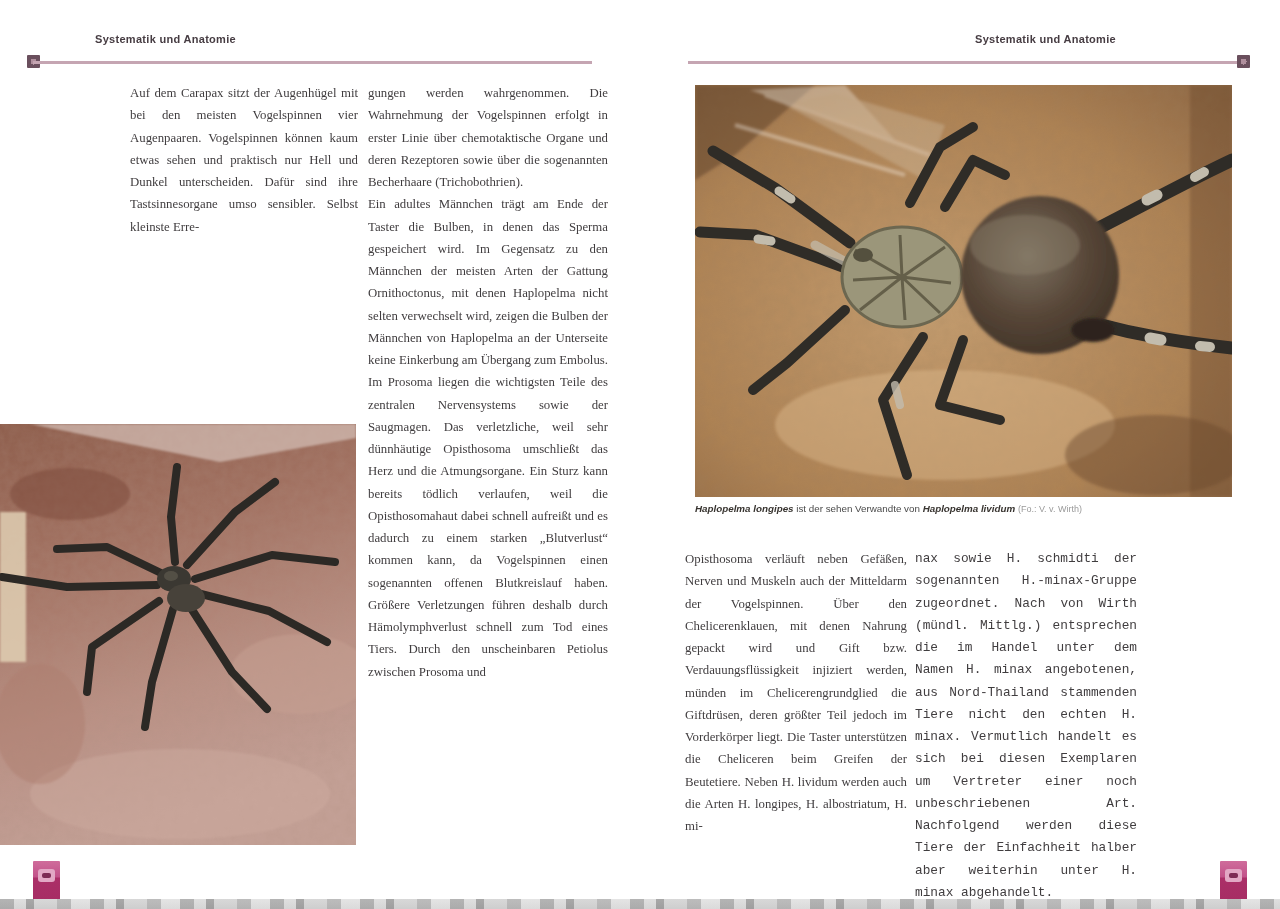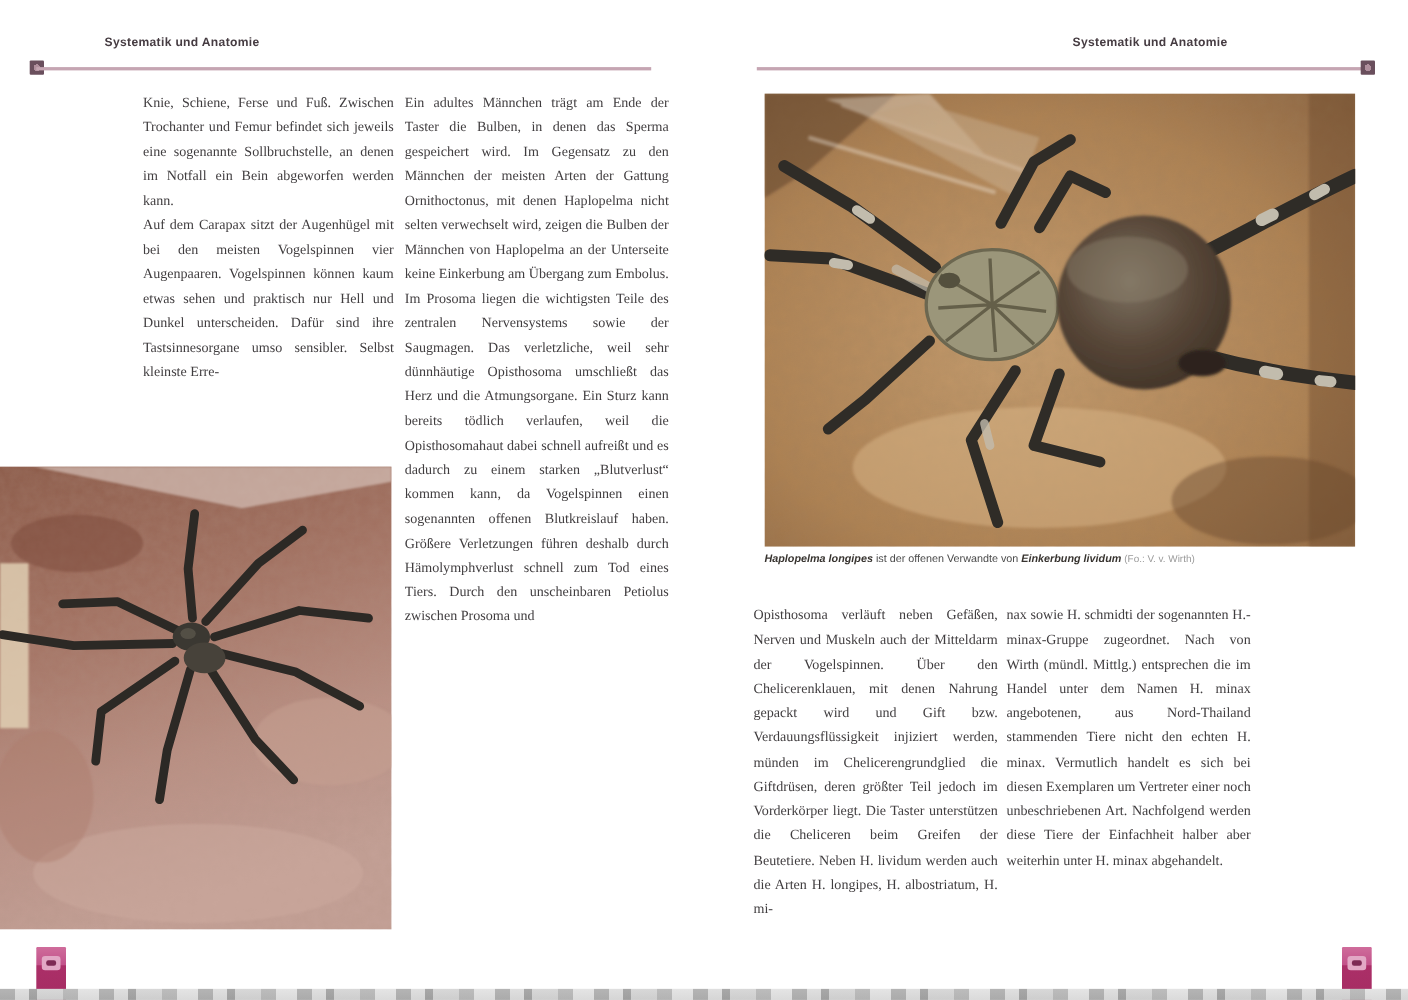--- a/index.html
+++ b/index.html
@@ -66,21 +66,20 @@
   }
 </style>
 </head>
 <body>
 
 <div class="abs runhead" style="left:95px;top:33px;width:190px;">Systematik und Anatomie</div>
 <div class="abs corner-sq" style="left:27px;top:55px;"></div>
 <div class="abs rule" style="left:33px;top:61px;width:559px;"></div>
 
 <div class="abs bodycol" style="left:130px;top:82px;width:228px;">
-  <p>Knie, Schiene, Ferse und Fuß. Zwischen Trochanter und Femur befindet sich jeweils eine sogenannte Sollbruchstelle, an denen im Notfall ein Bein abgeworfen werden kann.</p>
   <p>Auf dem Carapax sitzt der Augenhügel mit bei den meisten Vogelspinnen vier Augenpaaren. Vogelspinnen können kaum etwas sehen und praktisch nur Hell und Dunkel unterscheiden. Dafür sind ihre Tastsinnesorgane umso sensibler. Selbst kleinste Erre-</p>
 </div>
 
 <div class="abs caption" style="left:128px;top:402px;margin-top:40px;">
   <span class="sp">Haplopelma minax</span>
   <span class="credit">(Fo.: V. v. Wirth)</span>
 </div>
 
 <svg class="abs photo" style="left:0;top:424px;" width="356" height="421" viewBox="0 0 356 421">
   <defs>
@@ -122,20 +121,21 @@
     </g>
     <g>
       <ellipse cx="-3" cy="-8" rx="17" ry="13" fill="#3b3831"></ellipse>
       <ellipse cx="9" cy="11" rx="19" ry="14" fill="#474239"></ellipse>
       <ellipse cx="-6" cy="-11" rx="7" ry="5" fill="#5a554a" opacity="0.8"></ellipse>
     </g>
   </g>
 </svg>
 
 <div class="abs bodycol" style="left:368px;top:82px;width:240px;">
+  <p>gungen werden wahrgenommen. Die Wahrnehmung der Vogelspinnen erfolgt in erster Linie über chemotaktische Organe und deren Rezeptoren sowie über die sogenannten Becherhaare (Trichobothrien).</p>
   <p>Ein adultes Männchen trägt am Ende der Taster die Bulben, in denen das Sperma gespeichert wird. Im Gegensatz zu den Männchen der meisten Arten der Gattung Ornithoctonus, mit denen Haplopelma nicht selten verwechselt wird, zeigen die Bulben der Männchen von Haplopelma an der Unterseite keine Einkerbung am Übergang zum Embolus.</p>
   <p>Im Prosoma liegen die wichtigsten Teile des zentralen Nervensystems sowie der Saugmagen. Das verletzliche, weil sehr dünnhäutige Opisthosoma umschließt das Herz und die Atmungsorgane. Ein Sturz kann bereits tödlich verlaufen, weil die Opisthosomahaut dabei schnell aufreißt und es dadurch zu einem starken „Blutverlust“ kommen kann, da Vogelspinnen einen sogenannten offenen Blutkreislauf haben. Größere Verletzungen führen deshalb durch Hämolymphverlust schnell zum Tod eines Tiers. Durch den unscheinbaren Petiolus zwischen Prosoma und</p>
 </div>
 
 <div class="abs runhead" style="left:975px;top:33px;width:190px;">Systematik und Anatomie</div>
 <div class="abs rule" style="left:688px;top:61px;width:552px;"></div>
 <div class="abs corner-sq" style="left:1237px;top:55px;"></div>
 
 <svg class="abs photo" style="left:695px;top:85px;" width="537" height="412" viewBox="0 0 537 412">
   <defs>
@@ -202,30 +202,30 @@
     <g>
       <circle cx="345" cy="190" r="79" fill="url(#abd)" filter="url(#softR)"></circle>
       <ellipse cx="330" cy="160" rx="55" ry="30" fill="#8d8069" opacity="0.45" filter="url(#softR)"></ellipse>
       <ellipse cx="398" cy="245" rx="22" ry="12" fill="#2d241a" filter="url(#softR)"></ellipse>
     </g>
   </g>
 </svg>
 
 <div class="abs caption" style="left:695px;top:503px;">
   <span class="sp">Haplopelma longipes</span>
-  <span>ist der offenen Verwandte von</span>
-  <span class="sp">Einkerbung lividum</span>
+  <span>ist der sehen Verwandte von</span>
+  <span class="sp">Haplopelma lividum</span>
   <span class="credit">(Fo.: V. v. Wirth)</span>
 </div>
 
 <div class="abs bodycol" style="left:685px;top:548px;width:222px;">
   <p>Opisthosoma verläuft neben Gefäßen, Nerven und Muskeln auch der Mitteldarm der Vogelspinnen. Über den Chelicerenklauen, mit denen Nahrung gepackt wird und Gift bzw. Verdauungsflüssigkeit injiziert werden, münden im Chelicerengrundglied die Giftdrüsen, deren größter Teil jedoch im Vorderkörper liegt. Die Taster unterstützen die Cheliceren beim Greifen der Beutetiere. Neben H. lividum werden auch die Arten H. longipes, H. albostriatum, H. mi-</p>
 </div>
 
-<div class="abs bodycol" style="left:915px;top:548px;width:222px;">
+<div class="abs bodycol" style="left:915px;top:548px;width:222px;font-family:Liberation Mono, monospace;">
   <p>nax sowie H. schmidti der sogenannten H.-minax-Gruppe zugeordnet. Nach von Wirth (mündl. Mittlg.) entsprechen die im Handel unter dem Namen H. minax angebotenen, aus Nord-Thailand stammenden Tiere nicht den echten H. minax. Vermutlich handelt es sich bei diesen Exemplaren um Vertreter einer noch unbeschriebenen Art. Nachfolgend werden diese Tiere der Einfachheit halber aber weiterhin unter H. minax abgehandelt.</p>
 </div>
 
 <div class="abs tab" style="left:33px;top:861px;">
     <span class="orn"></span>
   </div>
 <div class="abs tab" style="left:1220px;top:861px;">
     <span class="orn"></span>
   </div>
 

